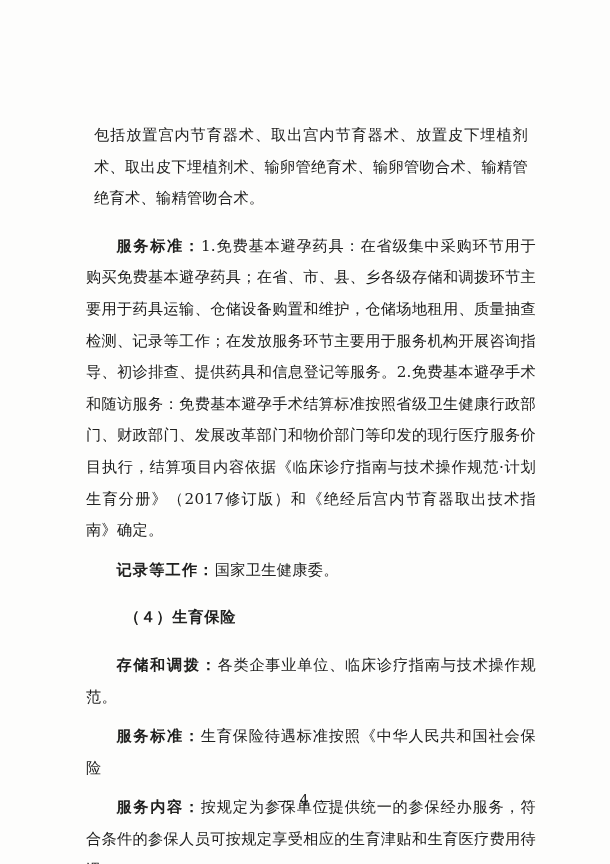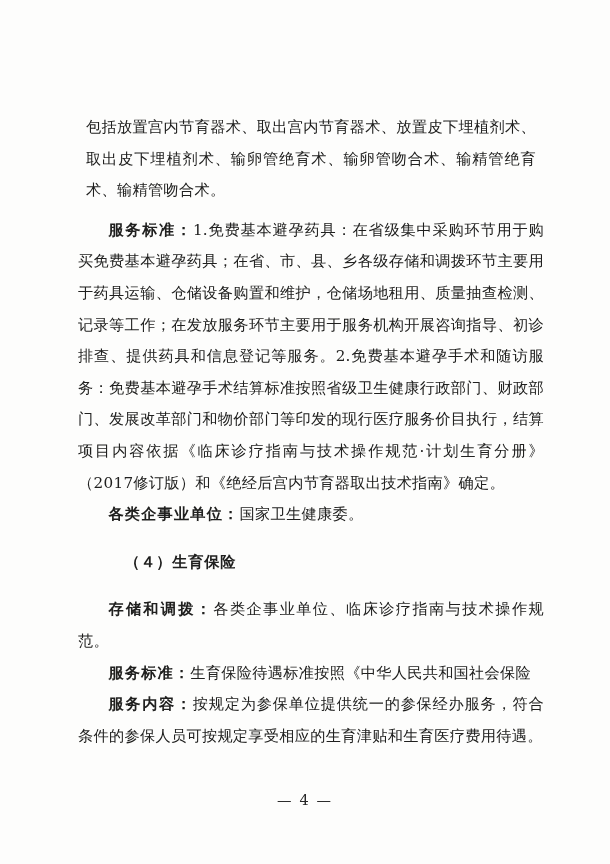--- a/index.html
+++ b/index.html
@@ -24,25 +24,25 @@
   }
   .body-text {
     font-size: 15.2px;
     line-height: 31.6px;
     text-align: justify;
     text-justify: inter-ideograph;
     letter-spacing: 0.3px;
     color: #20201f;
   }
   p.para {
-    margin: 0;
+    margin: 8px;
     text-indent: 2em;
   }
   p.noindent {
-    margin: 8px;
+    margin: 16px;
     text-indent: 0;
   }
   .lead {
     font-weight: bold;
     letter-spacing: 1.2px;
   }
   .heading {
     margin: 16px;
     text-indent: 2em;
     font-weight: bold;
@@ -68,21 +68,21 @@
 
 <div class="page">
 
   <div class="body-text">
 
     <p class="noindent">包括放置宫内节育器术、取出宫内节育器术、放置皮下埋植剂术、取出皮下埋植剂术、输卵管绝育术、输卵管吻合术、输精管绝育术、输精管吻合术。</p>
 
     <p class="para"><span class="lead">服务标准：</span><span>1.免费基本避孕药具：在省级集中采购环节用于购买免费基本避孕药具；在省、市、县、乡各级存储和调拨环节主要用于药具运输、仓储设备购置和维护，仓储场地租用、质量抽查检测、记录等工作；在发放服务环节主要用于服务机构开展咨询指导、初诊排查、提供药具和信息登记等服务。2.免费基本避孕手术和随访服务：免费基本避孕手术结算标准按照省级卫生健康行政部门、财政部门、发展改革部门和物价部门等印发的现行医疗服务价目执行，结算项目内容依据《临床诊疗指南与技术操作规范·计划生育分册》（2017修订版）和《绝经后宫内节育器取出技术指南》确定。</span></p>
 
 
-    <p class="para"><span class="lead">各类企事业单位：</span><span>国家卫生健康委。</span></p>
+    <p class="para"><span class="lead">记录等工作：</span><span>国家卫生健康委。</span></p>
 
     <p class="heading">（４）生育保险</p>
 
     <p class="para"><span class="lead">存储和调拨：</span><span>各类企事业单位、临床诊疗指南与技术操作规范。</span></p>
 
     <p class="para"><span class="lead">服务标准：</span><span>生育保险待遇标准按照《中华人民共和国社会保险</span></p>
 
     <p class="para"><span class="lead">服务内容：</span><span>按规定为参保单位提供统一的参保经办服务，符合条件的参保人员可按规定享受相应的生育津贴和生育医疗费用待遇。</span></p>
 
   </div>

